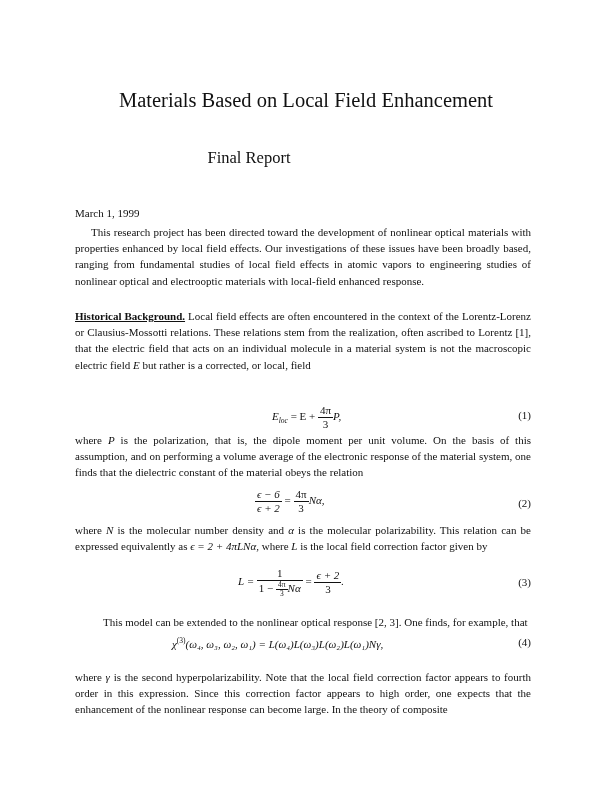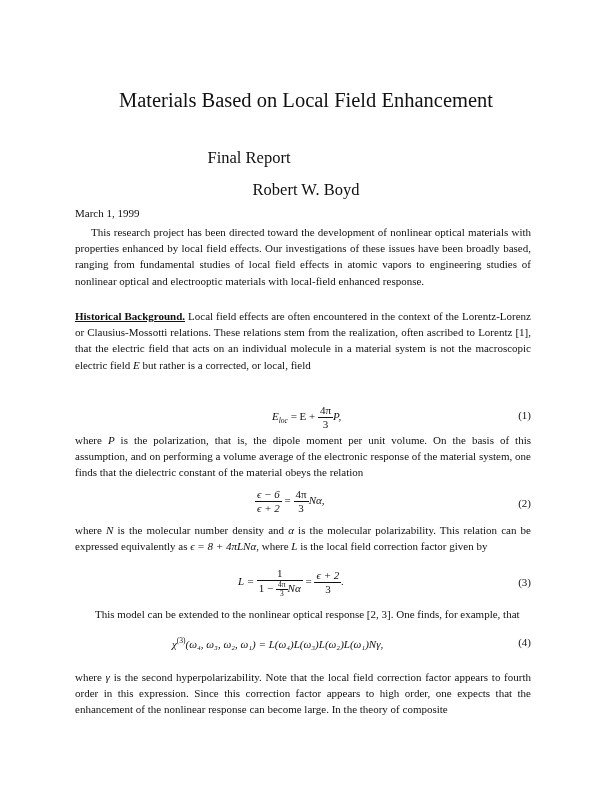--- a/index.html
+++ b/index.html
@@ -32,21 +32,20 @@
 </style>
 </head>
 <body>
 
 <div class="page">
 
   <div class="title">
     <div>Materials Based on Local Field Enhancement</div>
   </div>
   <div class="subtitle">Final Report</div>
-  <div class="author">Robert W. Boyd</div>
   <div class="date">March 1, 1999</div>
 
   <p class="body indent" style="top:224px; margin:0;">This research project has been directed toward the development of nonlinear optical materials with properties enhanced by local field effects. Our investigations of these issues have been broadly based, ranging from fundamental studies of local field effects in atomic vapors to engineering studies of nonlinear optical and electrooptic materials with local-field enhanced response.</p>
 
   <p class="body noindent" style="top:308px; margin:0;"><span class="bold">Historical Background.</span><span> Local field effects are often encountered in the context of the Lorentz-Lorenz or Clausius-Mossotti relations. These relations stem from the realization, often ascribed to Lorentz [1], that the electric field that acts on an individual molecule in a material system is not the macroscopic electric field </span><i>E</i><span> but rather is a corrected, or local, field</span></p>
 
   <div class="eq" style="top:396px; height:34px;">
     <span class="expr" style="left:197px; top:8px;">
       <span>E</span><sub>loc</sub><span class="up"> = E + </span><span class="frac"><span class="n up">4π</span><span class="d up">3</span></span><span>P,</span>
     </span>
@@ -55,30 +54,30 @@
 
   <p class="body noindent" style="top:432px; margin:0;"><span>where </span><i>P</i><span> is the polarization, that is, the dipole moment per unit volume. On the basis of this assumption, and on performing a volume average of the electronic response of the material system, one finds that the dielectric constant of the material obeys the relation</span></p>
 
   <div class="eq" style="top:484px; height:36px;">
     <span class="expr" style="left:180px; top:4px;">
       <span class="frac"><span class="n">ϵ − 6</span><span class="d">ϵ + 2</span></span><span class="up"> = </span><span class="frac"><span class="n up">4π</span><span class="d up">3</span></span><span>Nα,</span>
     </span>
     <span class="num" style="top:13px;">(2)</span>
   </div>
 
-  <p class="body noindent" style="top:522px; margin:0;"><span>where </span><i>N</i><span> is the molecular number density and </span><i>α</i><span> is the molecular polarizability. This relation can be expressed equivalently as </span><i>ϵ = 8 + 4πLNα</i><span>, where </span><i>L</i><span> is the local field correction factor given by</span></p>
+  <p class="body noindent" style="top:522px; margin:0;"><span>where </span><i>N</i><span> is the molecular number density and </span><i>α</i><span> is the molecular polarizability. This relation can be expressed equivalently as </span><i>ϵ = 2 + 4πLNα</i><span>, where </span><i>L</i><span> is the local field correction factor given by</span></p>
 
   <div class="eq" style="top:563px; height:38px;">
     <span class="expr" style="left:163px; top:4px;">
       <span>L = </span><span class="frac"><span class="n up">1</span><span class="d"><span class="up">1 − </span><span class="frac small"><span class="n up">4π</span><span class="d up">3</span></span><span>Nα</span></span></span><span class="up"> = </span><span class="frac"><span class="n">ϵ + 2</span><span class="d up">3</span></span><span>.</span>
     </span>
     <span class="num" style="top:13px;">(3)</span>
   </div>
 
-  <p class="body indent" style="top:602px; margin:4px;">This model can be extended to the nonlinear optical response [2, 3]. One finds, for example, that</p>
+  <p class="body indent" style="top:602px; margin:12px;">This model can be extended to the nonlinear optical response [2, 3]. One finds, for example, that</p>
 
   <div class="eq" style="top:634px; height:20px;">
     <span class="expr" style="left:97px; top:2px;">
       <span>χ</span><sup class="up">(3)</sup><span>(ω₄, ω₃, ω₂, ω₁) = L(ω₄)L(ω₃)L(ω₂)L(ω₁)Nγ,</span>
     </span>
     <span class="num" style="top:2px;">(4)</span>
   </div>
 
   <p class="body noindent" style="top:669px; margin:0;"><span>where </span><i>γ</i><span> is the second hyperpolarizability. Note that the local field correction factor appears to fourth order in this expression. Since this correction factor appears to high order, one expects that the enhancement of the nonlinear response can become large. In the theory of composite</span></p>
 

